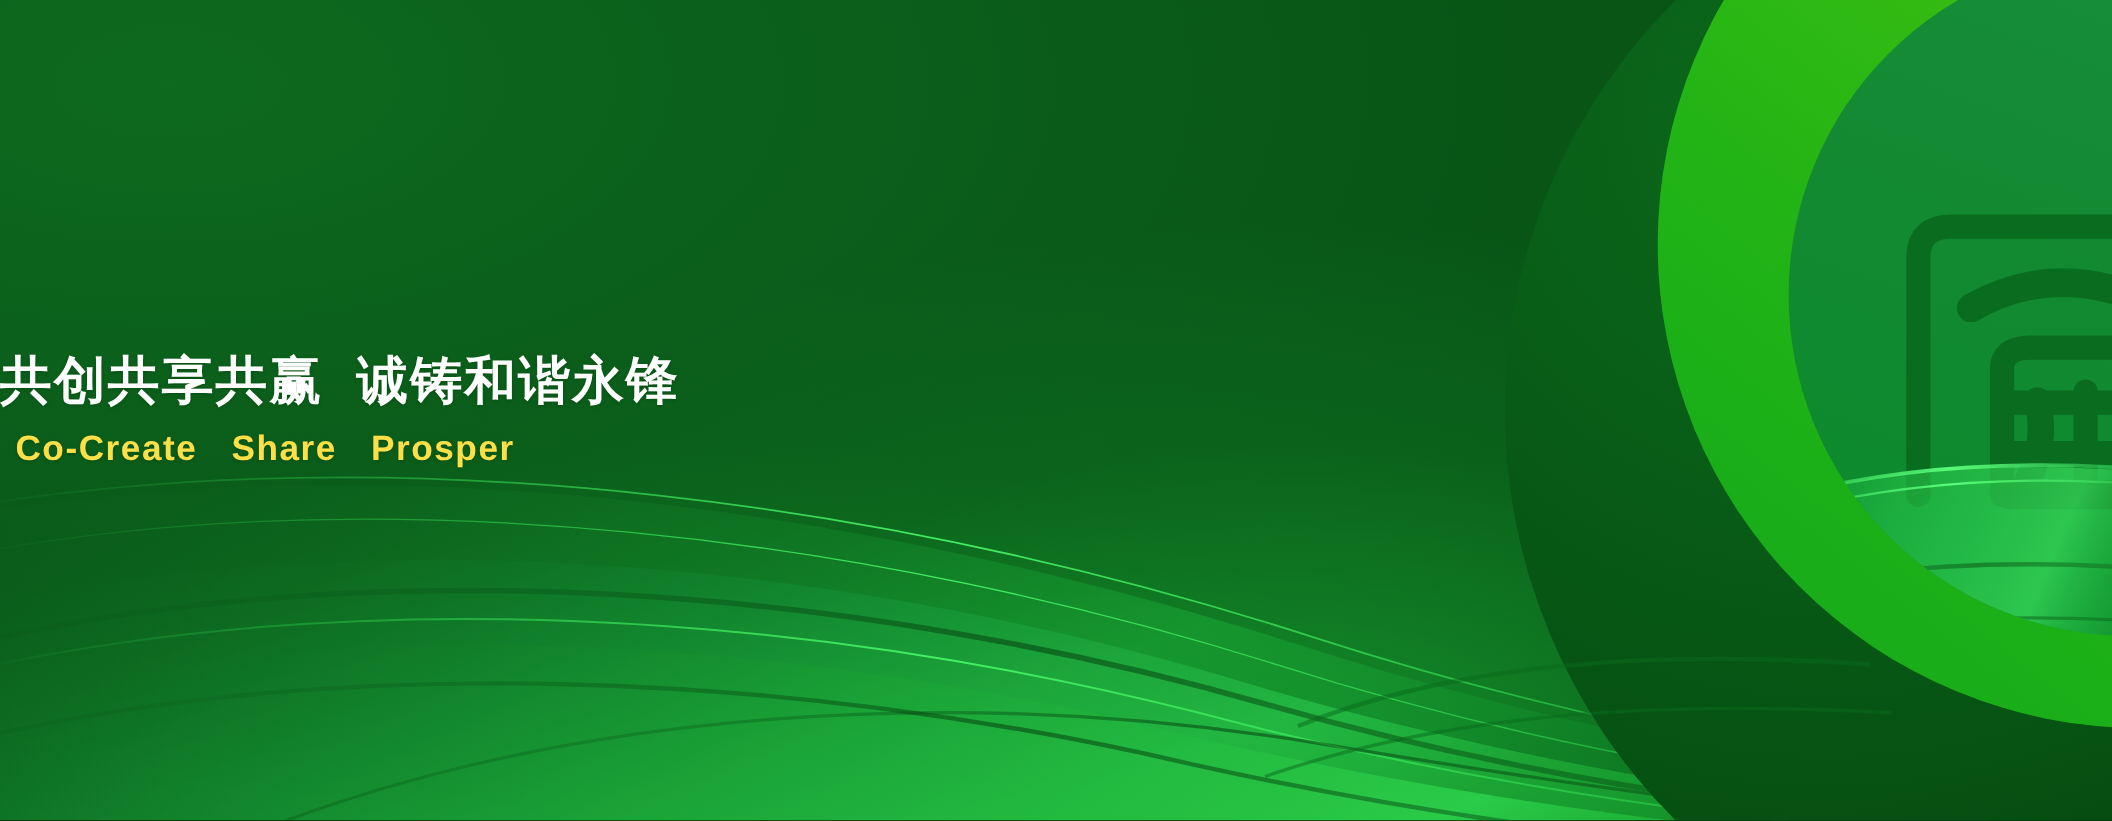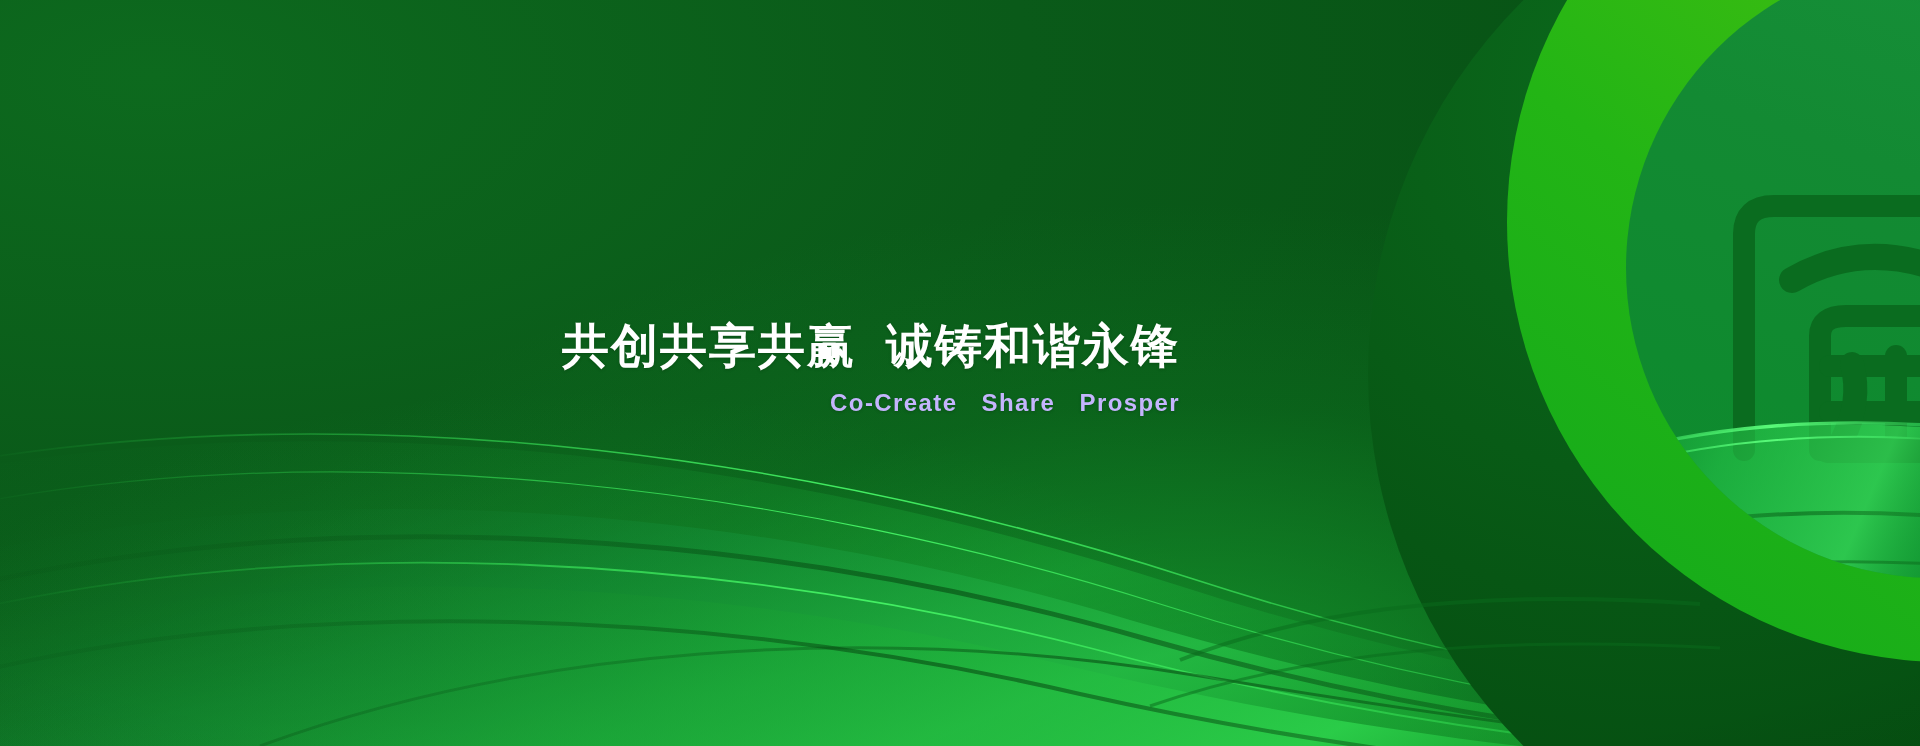--- a/index.html
+++ b/index.html
@@ -87,41 +87,42 @@
     height: 330px;
     opacity: 0.92;
   }
 
   
   .text-block {
     position: absolute;
     left: 0;
     top: 318px;
     width: 1180px;
-    text-align: right;
+    text-align: left;
     z-index: 40;
   }
   .headline {
     margin: 0;
     font-size: 47px;
     font-weight: 700;
     color: #ffffff;
     letter-spacing: 2px;
     line-height: 1.18;
     white-space: pre;
     text-shadow: 0 1px 3px rgba(0,40,8,0.30);
   }
   .subtitle {
     margin: 16px 0 0 0;
-    font-size: 24px;
+    font-size: 32px;
     font-weight: 700;
-    color: #c4b5fd;
+    color: #fde047;
     letter-spacing: 1.4px;
     white-space: pre;
     text-shadow: 0 1px 3px rgba(0,40,8,0.28);
+    padding-left: 14px;
   }
 
   
   .vignette {
     position: absolute;
     inset: 0;
     pointer-events: none;
     background: radial-gradient(130% 110% at 50% 45%, rgba(0,0,0,0) 55%, rgba(0,25,5,0.22) 100%);
   }
 </style>

